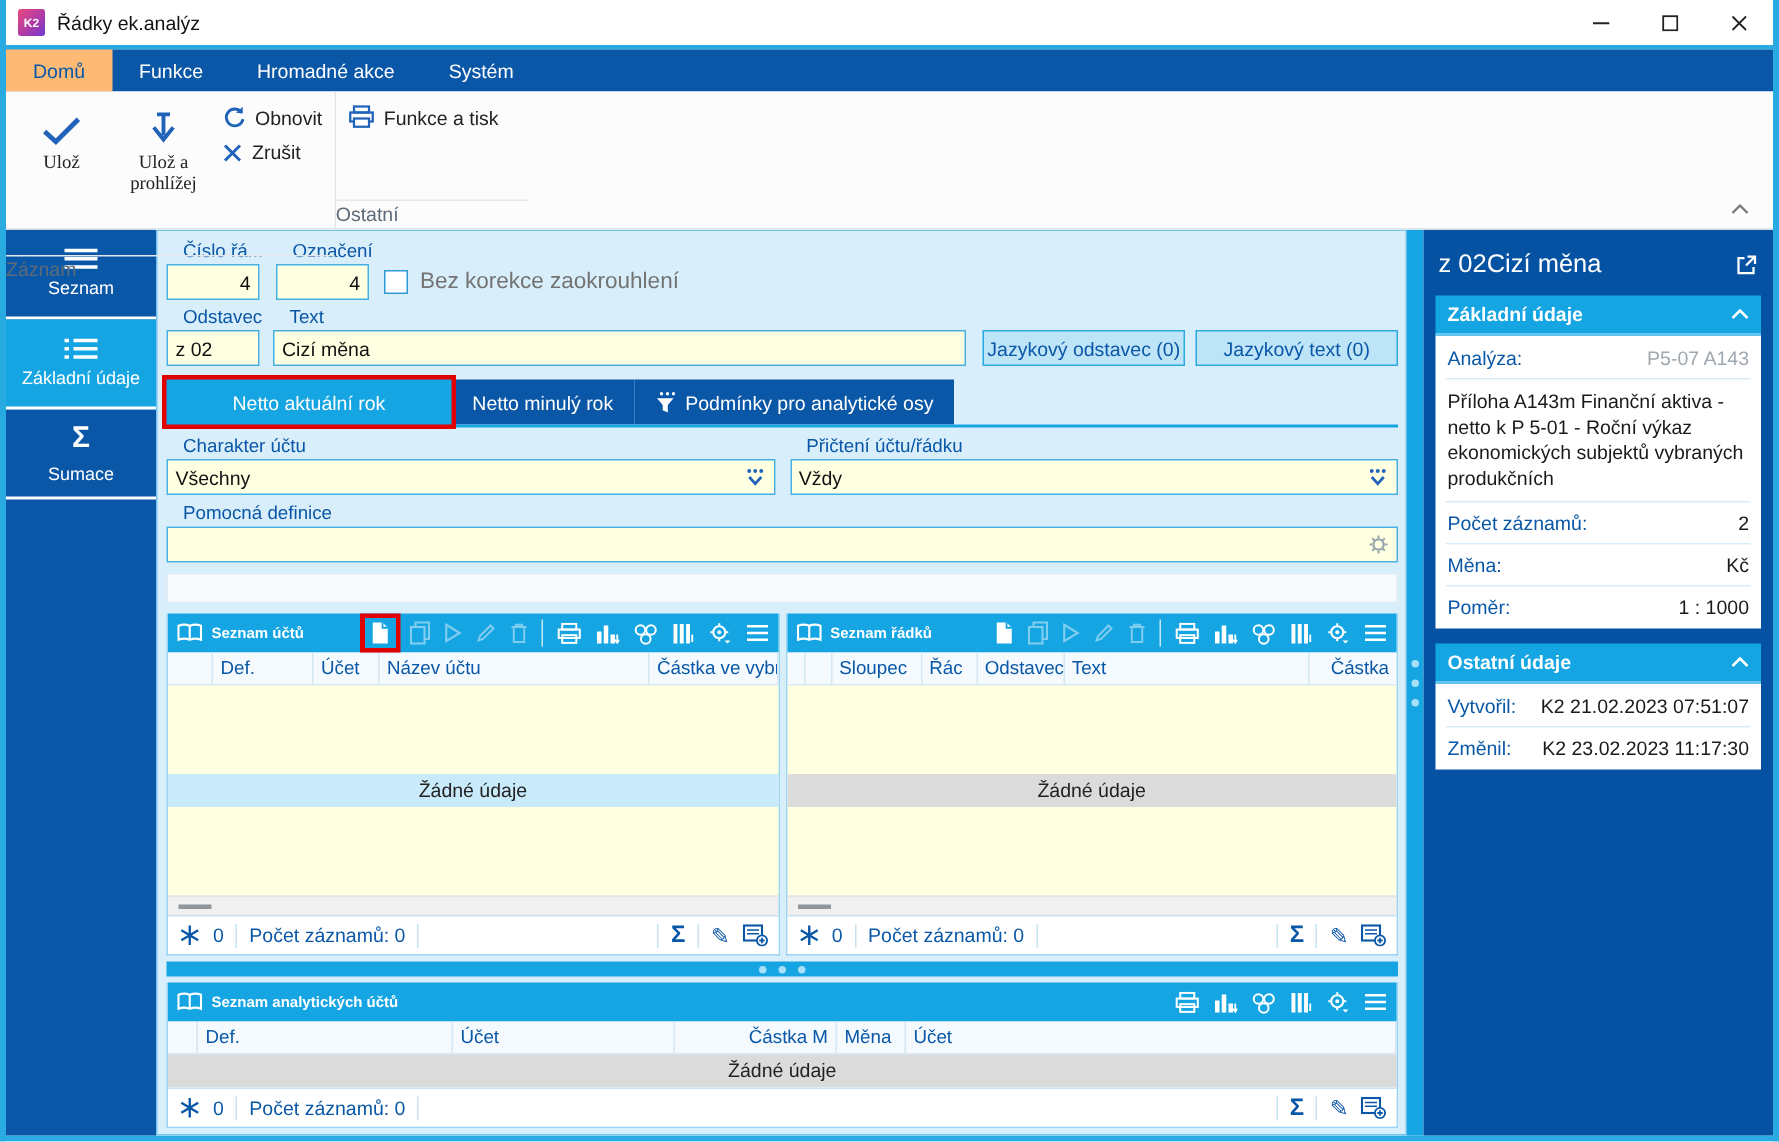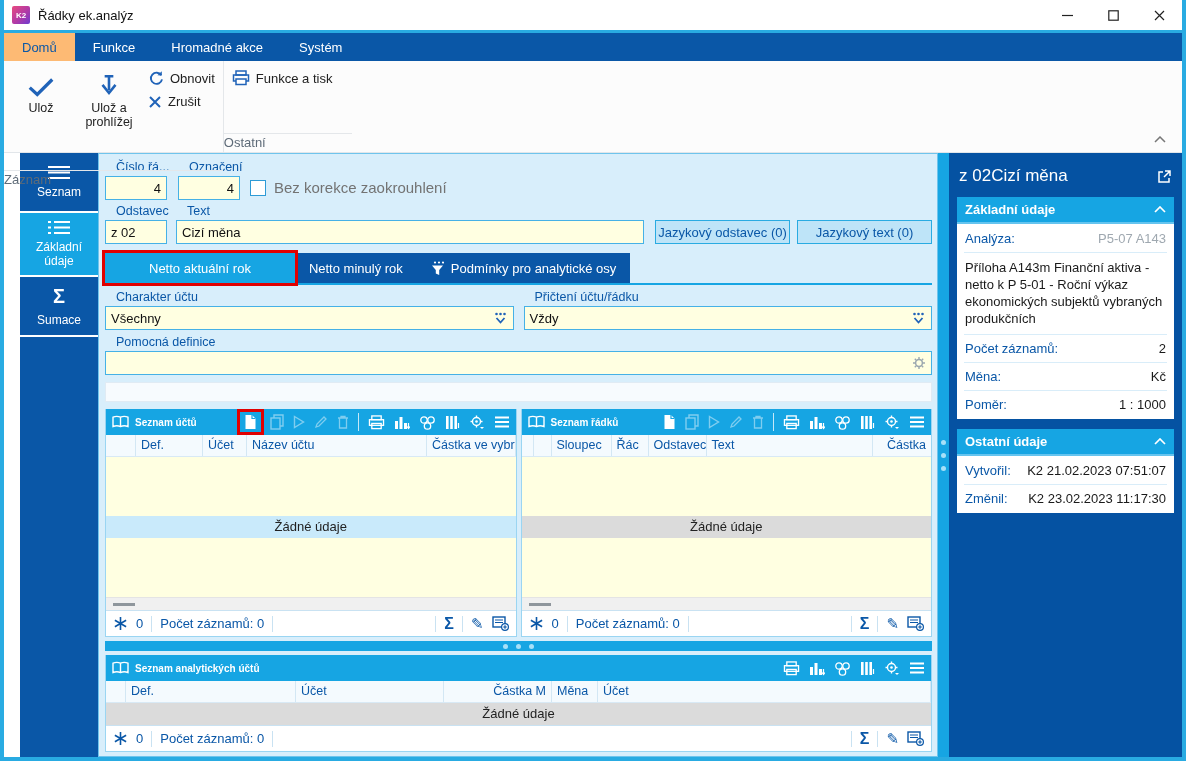--- a/index.html
+++ b/index.html
@@ -25,29 +25,29 @@
   
   .tabstrip { height:28px; background:#0A57A7; display:flex; flex:none; }
   .rtab { padding:0 18px; display:flex; align-items:center; color:#fff; font-size:13px; }
   .rtab.active { background:#fdba74; color:#0A57A7; }
   .ribbon { height:92px; background:#FCFCFC; border-bottom:1px solid #E2E6EA; display:flex; position:relative; flex:none; }
   .rgroup { display:flex; flex-direction:column; }
   .rgroup-body { flex:1; display:flex; align-items:flex-start; padding:6px 8px 0 8px; gap:10px; }
   .rgroup-label { height:19px; border-top:1px solid #E4E7EA; font-size:13px; color:#5E6B78; line-height:17px;margin-top:40px; }
   .rsep { width:1px; background:#E4E7EA; flex:none; }
   .bigbtn { width:58px; display:flex; flex-direction:column; align-items:center; gap:2px; text-align:center;
-            font-size:12.5px; color:#222; line-height:1.15; }
+            font-size:12.5px; color:#222; line-height:1.15;font-family:Liberation Serif, serif; }
   .bigbtn .ic { height:32px; display:flex; align-items:flex-end; justify-content:center; }
   .smallcol { display:flex; flex-direction:column; gap:8px; padding-top:3px; }
   .smallbtn { display:flex; align-items:center; gap:6px; font-size:13px; color:#222; white-space:nowrap; }
   .collapse-chevron { position:absolute; right:16px; bottom:6px; }
 
   
   .content-row { flex:1; display:flex; min-height:0; }
-  .sidebar { width:78px; background:#0A57A7; display:flex; flex-direction:column; flex:none;margin-left:16px; }
+  .sidebar { width:100px; background:#0A57A7; display:flex; flex-direction:column; flex:none; }
   .side-item { min-height:60px; border-bottom:2px solid #fff; display:flex; flex-direction:column; align-items:center;
                justify-content:center; gap:5px; color:#fff; font-size:12px; text-align:center; padding:7px 2px; }
   .side-item.active { background:#16A5E3; }
 
   .content { flex:1; background:#D8EEFB; border:1px solid #6FC4EC; padding:4px 5px 4px 6px;
              display:flex; flex-direction:column; min-width:0; }
 
   .flabel { font-size:12.5px; color:#0A57A7; margin:0 0 2px 11px; white-space:nowrap; }
   .input { height:24px; background:#FFFFE1; border:1px solid #45B1E6; padding:0 5px; display:flex; align-items:center;
            font-size:13px; color:#111; overflow:hidden; white-space:nowrap; }

